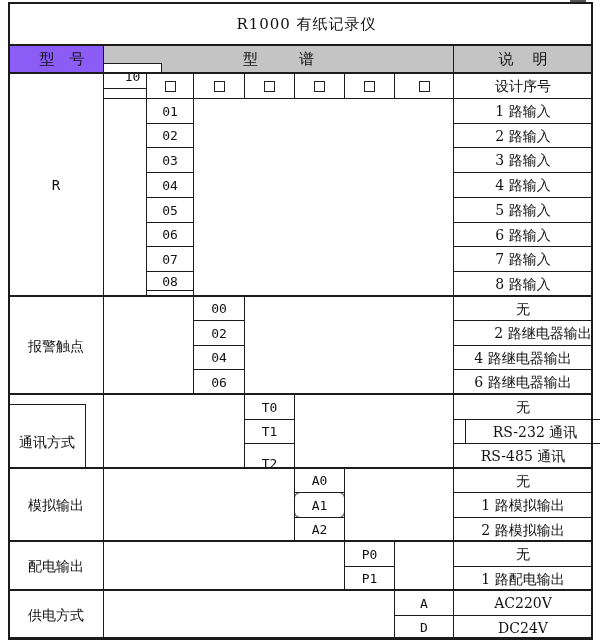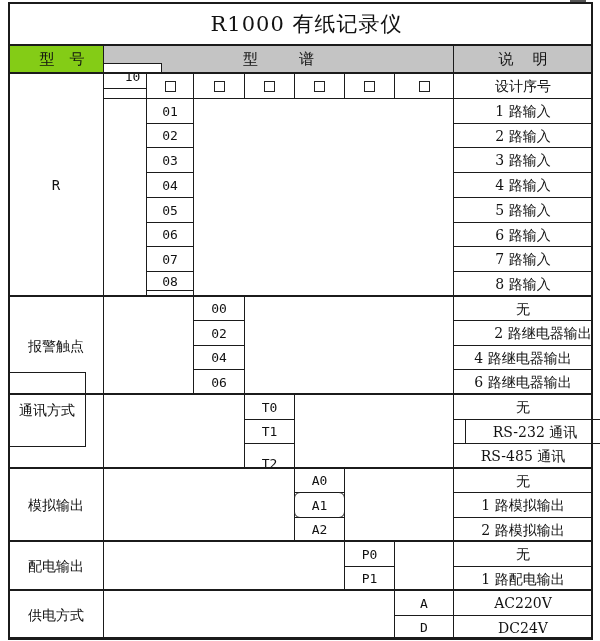--- a/index.html
+++ b/index.html
@@ -18,21 +18,21 @@
     border:1px solid #1b1b1b;
     background:#fff;
     display:flex;
     align-items:center;
     justify-content:center;
     font-size:14px;
     line-height:1;
     white-space:nowrap;
     z-index:1;
   }
-  .title-cell{font-size:21px;letter-spacing:1px;padding-left:12px;}
+  .title-cell{font-size:15px;letter-spacing:1px;padding-left:12px;}
   .hdr{background:#c4c4c4;font-size:15px;}
   .ws-model{word-spacing:10px;}
   .ws-spectrum{word-spacing:36px;}
   .ws-desc{word-spacing:14px;}
   .code{font-family:"DejaVu Sans Mono","Liberation Mono",monospace;font-size:13px;}
   .seclabel{font-size:14px;}
   .checkbox{
     width:11px;height:11px;
     box-sizing:border-box;
     border:1.5px solid #222;
@@ -52,21 +52,21 @@
     background:#555;z-index:6;
   }
 </style>
 </head>
 <body>
 
 <div class="page">
 
   <div class="cell title-cell" style="left:8px;top:2px;width:585px;height:44px;">R1000 有纸记录仪</div>
 
-  <div class="cell hdr ws-model" style="left: 8px; top: 45px; width: 108px; height: 29px; background: #84cc16;">型 号</div>
+  <div class="cell hdr ws-model" style="left: 8px; top: 45px; width: 108px; height: 29px; background: #8b5cf6;">型 号</div>
   <div class="cell hdr ws-spectrum" style="left: 103px; top: 45px; width: 351px; height: 29px; background: rgb(196, 196, 196);">型 谱</div>
   <div class="cell hdr ws-desc" style="left: 453px; top: 45px; width: 140px; height: 29px; background: rgb(196, 196, 196);">说 明</div>
 
   <div class="cell code" style="left:103px;top:63px;width:59px;height:26px;">10</div>
   <div class="cell" style="left:146px;top:73px;width:48px;height:26px;">
     <span class="checkbox"></span>
     </div>
   <div class="cell" style="left:193px;top:73px;width:52px;height:26px;">
     <span class="checkbox"></span>
     </div>
@@ -79,21 +79,21 @@
   <div class="cell" style="left:344px;top:73px;width:51px;height:26px;">
     <span class="checkbox"></span>
     </div>
   <div class="cell" style="left:394px;top:73px;width:60px;height:26px;">
     <span class="checkbox"></span>
     </div>
   <div class="cell" style="left:453px;top:73px;width:140px;height:26px;">设计序号</div>
 
   <div class="cell seclabel code" style="left:8px;top:73px;width:96px;height:224px;">R</div>
   <div class="cell seclabel" style="left:8px;top:296px;width:96px;height:99px;">报警触点</div>
-  <div class="cell seclabel" style="left:8px;top:372px;width:78px;height:75px;">通讯方式</div>
+  <div class="cell seclabel" style="left:8px;top:404px;width:78px;height:75px;">通讯方式</div>
   <div class="cell seclabel" style="left:8px;top:468px;width:96px;height:74px;">模拟输出</div>
   <div class="cell seclabel" style="left:8px;top:541px;width:96px;height:50px;">配电输出</div>
   <div class="cell seclabel" style="left:8px;top:590px;width:96px;height:50px;">供电方式</div>
 
   <div class="cell" style="left:103px;top:98px;width:44px;height:199px;"></div>
   <div class="cell code" style="left:146px;top:98px;width:48px;height:26px;">01</div>
   <div class="cell code" style="left:146px;top:123px;width:48px;height:25px;">02</div>
   <div class="cell code" style="left:146px;top:147px;width:48px;height:26px;">03</div>
   <div class="cell code" style="left:146px;top:172px;width:48px;height:26px;">04</div>
   <div class="cell code" style="left:146px;top:197px;width:48px;height:26px;">05</div>

